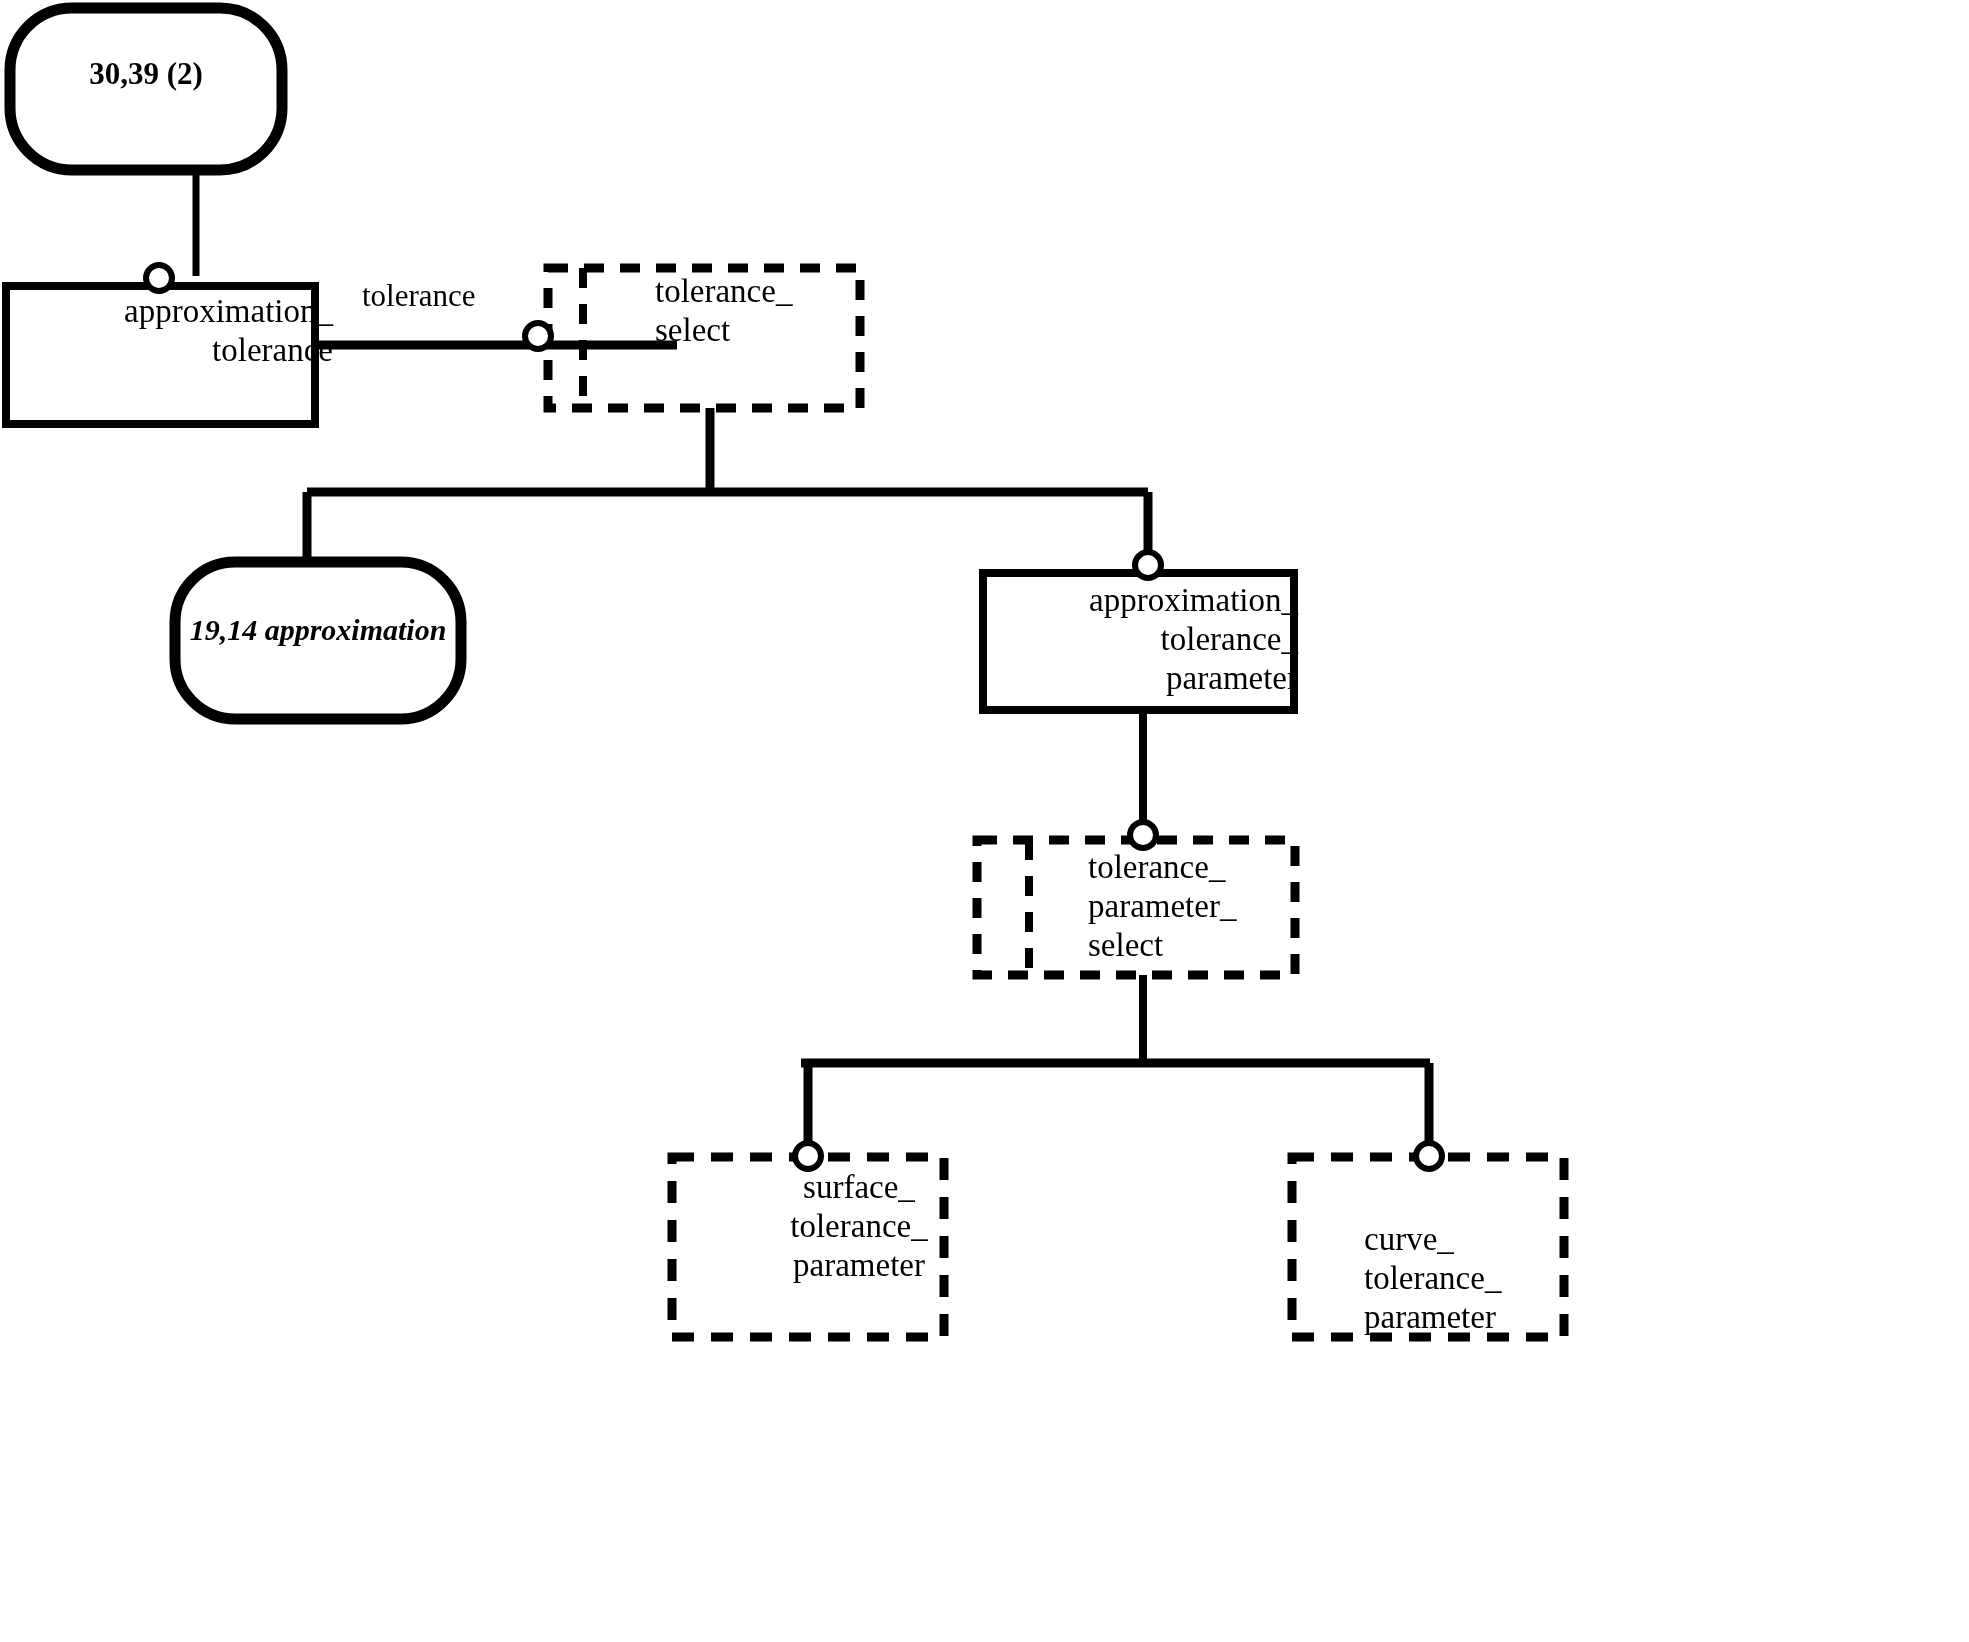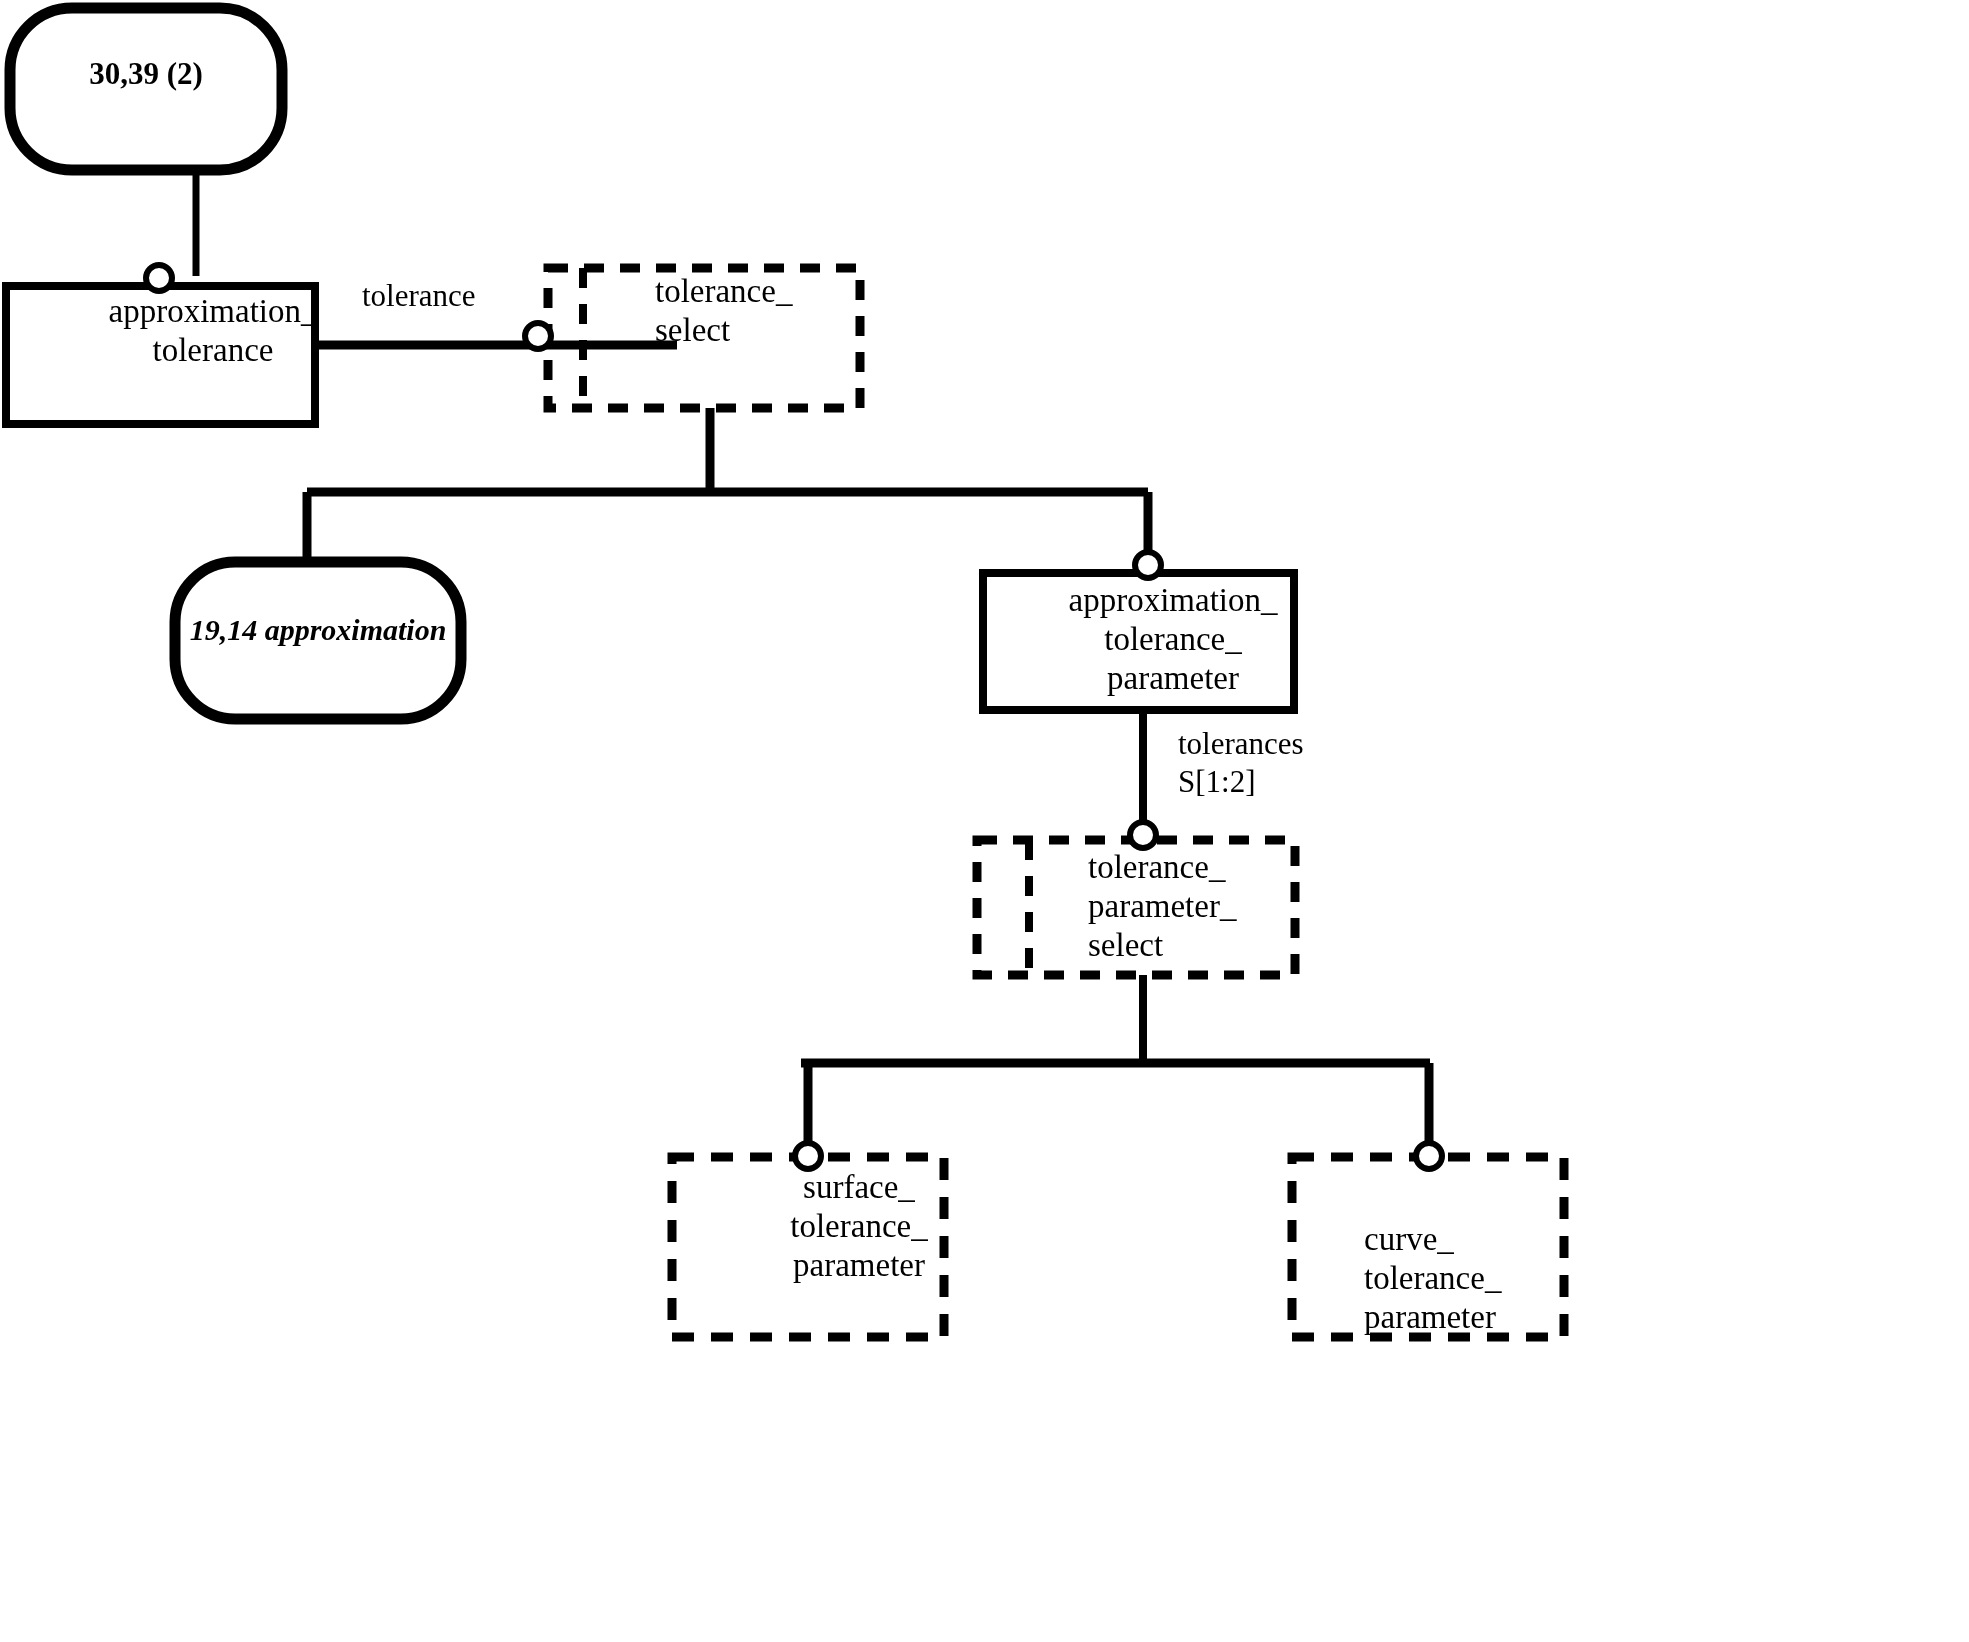--- a/index.html
+++ b/index.html
@@ -33,21 +33,21 @@
     white-space: pre-line;
     pointer-events: none;
   }
   .page-ref-label {
     font-weight: bold;
     font-size: 31px;
     text-align: center;
   }
   .entity-label {
     font-size: 33px;
-    text-align: center;
+    text-align: right;
   }
   .select-label {
     font-size: 33px;
     text-align: left;
   }
   .edge-label {
     position: absolute;
     color: #000000;
     font-family: "Liberation Serif", "DejaVu Serif", serif;
     font-size: 31px;
@@ -141,16 +141,14 @@
   <div class="node-label select-label" style="left:744px; top:1168px; width:230px;text-align:center;">surface_
 tolerance_
 parameter</div>
 
   <div class="node-label select-label" style="left:1364px; top:1220px; width:230px;">curve_
 tolerance_
 parameter</div>
 
   <div class="edge-label" style="left:362px; top:277px; width:230px;">tolerance</div>
 
-  <div class="edge-label" style="left:1178px; top:725px; width:230px;">tolerances
-S[1:2]</div>
 
 </div>
 
 </body></html>

